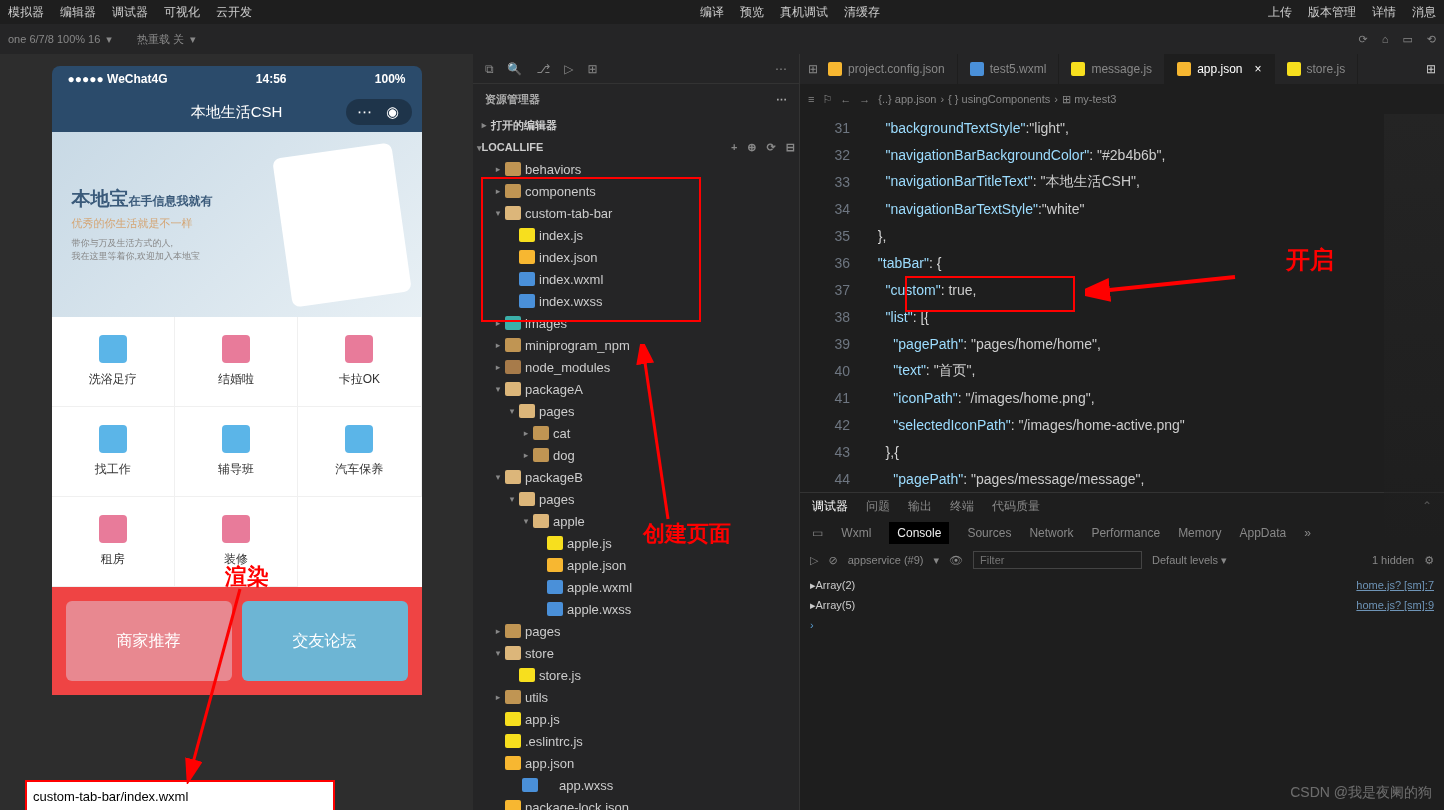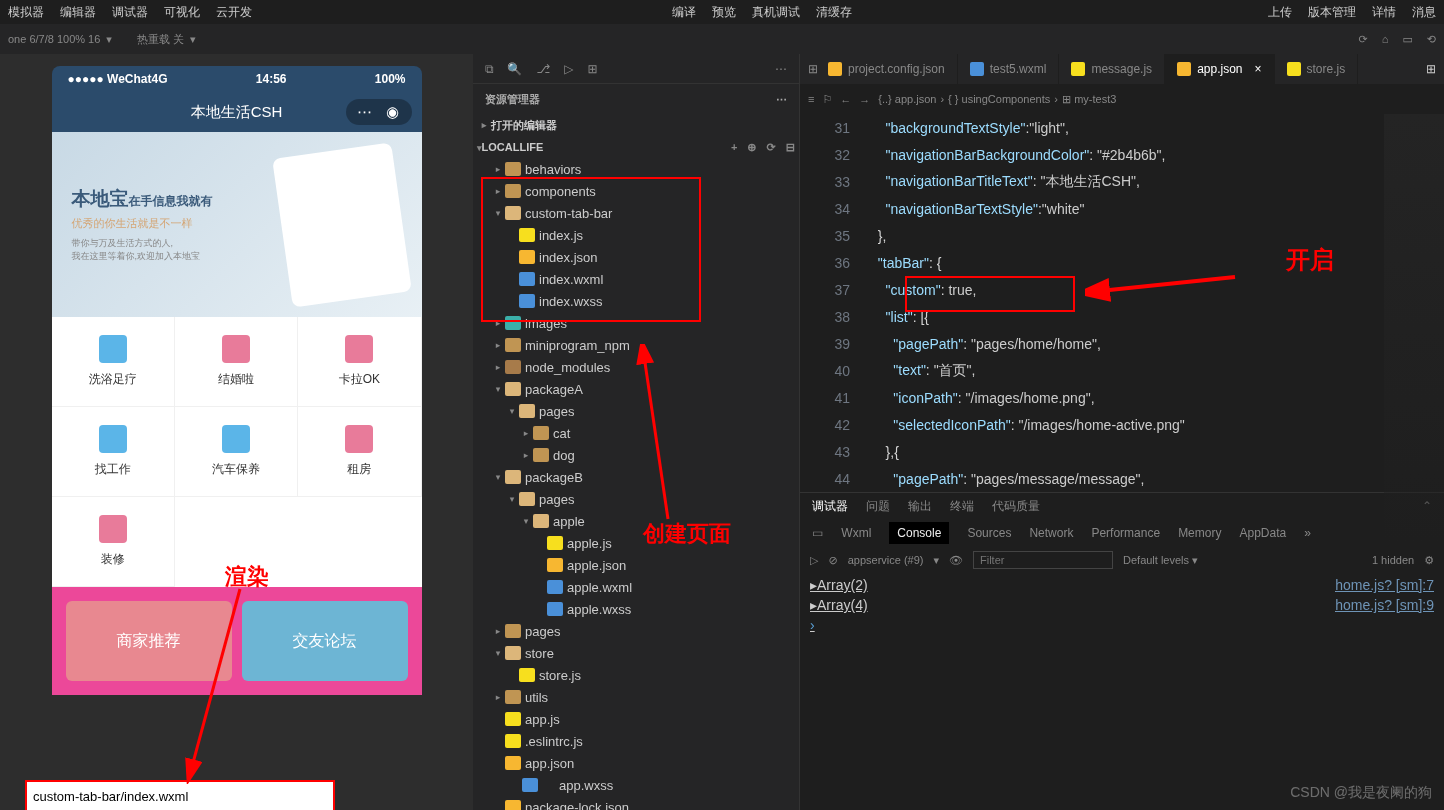--- a/index.html
+++ b/index.html
@@ -1,17 +1,17 @@
 <!DOCTYPE html>
 <html><head>
 <meta charset="utf-8">
 <style>
 *{margin:0;padding:0;box-sizing:border-box;font-family:-apple-system,"Microsoft YaHei",sans-serif;}
 body{background:#1e1e1e;color:#ccc;font-size:12px;overflow:hidden;width:1444px;height:810px;}
-.top-menu{display:flex;height:24px;align-items:center;padding:0 8px;}
+.top-menu{display:flex;height:24px;align-items:center;padding:0 8px;gap:28px;}
 .top-menu .left,.top-menu .right{display:flex;gap:16px;}
 .top-menu .right{margin-left:auto;}
 .top-menu span{color:#ccc;cursor:pointer;}
 .toolbar{display:flex;height:30px;align-items:center;background:#252526;padding:0 8px;font-size:11px;color:#888;}
 .toolbar .sim-info{color:#888;}
 .toolbar .reload{margin-left:25px;color:#888;}
 .toolbar .dropdown{margin-left:6px;}
 .toolbar .icons{margin-left:auto;display:flex;gap:14px;color:#888;}
 .main{display:flex;height:756px;}
 .simulator{width:473px;background:#2d2d2d;display:flex;flex-direction:column;align-items:center;padding-top:12px;position:relative;}
@@ -23,21 +23,21 @@
 .banner{height:185px;background:linear-gradient(135deg,#c8d9e5,#e8f0f5);position:relative;display:flex;align-items:center;padding:0 20px;}
 .banner-text{color:#3a5a7a;}
 .banner-text h2{font-size:19px;font-weight:600;}
 .banner-text .sub{font-size:11px;color:#d4a574;margin-top:4px;}
 .banner-text .small{font-size:9px;color:#888;margin-top:6px;line-height:1.4;}
 .banner-phone{width:120px;height:150px;background:#fff;border-radius:8px;position:absolute;right:20px;transform:rotate(-8deg);}
 .grid{background:#fff;display:grid;grid-template-columns:repeat(3,1fr);}
 .grid-item{display:flex;flex-direction:column;align-items:center;justify-content:center;padding:18px 0;border-right:1px solid #f0f0f0;border-bottom:1px solid #f0f0f0;}
 .grid-icon{width:28px;height:28px;margin-bottom:8px;}
 .grid-label{font-size:12px;color:#333;}
-.tabs{display:flex;gap:10px;padding:14px;background:#ec4899;}
+.tabs{display:flex;gap:10px;padding:14px;background:#ef4444;}
 .tab-btn{flex:1;height:80px;border-radius:6px;display:flex;align-items:center;justify-content:center;color:#fff;font-size:16px;}
 .tab-btn.red{background:#e88890;}
 .tab-btn.blue{background:#6db5d4;}
 .annotate-render{position:absolute;top:508px;left:225px;color:#f00;font-size:22px;font-weight:600;z-index:10;}
 .path-box{position:absolute;top:726px;left:25px;width:310px;height:32px;border:2px solid #f00;background:#fff;color:#000;font-size:13px;display:flex;align-items:center;padding:0 6px;}
 svg.arrow{position:absolute;z-index:9;}
 .explorer{width:327px;background:#252526;border-right:1px solid #333;}
 .exp-toolbar{height:30px;display:flex;align-items:center;gap:14px;padding:0 12px;color:#888;border-bottom:1px solid #333;}
 .exp-header{height:30px;display:flex;align-items:center;justify-content:space-between;padding:0 12px;color:#aaa;font-size:11px;font-weight:bold;}
 .exp-row{display:flex;align-items:center;height:22px;padding:0 4px;color:#ccc;font-size:13px;cursor:pointer;}
@@ -63,23 +63,23 @@
 .k{color:#9cdcfe;}
 .p{color:#d4d4d4;}
 .red-box-code{position:absolute;border:2px solid #f00;pointer-events:none;}
 .annotate-open{position:absolute;color:#f00;font-size:24px;font-weight:600;}
 .debug-pane{height:260px;background:#1e1e1e;border-top:1px solid #333;display:flex;flex-direction:column;}
 .debug-tabs{height:26px;display:flex;align-items:center;padding:0 12px;gap:18px;color:#888;font-size:12px;}
 .debug-tabs .dt{cursor:pointer;}
 .devtools-tabs{height:28px;display:flex;align-items:center;padding:0 12px;gap:18px;color:#888;font-size:12px;}
 .devtools-tabs .active{background:#000;padding:4px 8px;color:#eee;}
 .console-toolbar{height:26px;display:flex;align-items:center;padding:0 10px;gap:10px;color:#888;font-size:11px;}
-.console-toolbar input{background:#1e1e1e;border:1px solid #444;color:#ccc;padding:2px 6px;width:140px;font-size:11px;}
+.console-toolbar input{background:#1e1e1e;border:1px solid #444;color:#ccc;padding:2px 6px;width:169px;font-size:11px;}
 .console-toolbar .right{margin-left:auto;}
-.console-body{padding:2px 10px;font-family:Consolas,monospace;font-size:14px;color:#ccc;text-decoration:underline;}
+.console-body{padding:2px 10px;font-family:Consolas,monospace;font-size:11px;color:#ccc;}
 .console-row{display:flex;justify-content:space-between;height:20px;align-items:center;}
 .console-row .src{color:#6e94b7;text-decoration:underline;}
 .watermark{position:absolute;bottom:8px;right:12px;color:rgba(255,255,255,0.35);font-size:14px;}
 .ficon{display:inline-block;width:14px;height:14px;border-radius:2px;}
 .ic-folder{background:#c09553;}
 .ic-folder-open{background:#dcb67a;}
 .ic-js{background:#f7df1e;}
 .ic-json{background:#f7b731;}
 .ic-wxml{background:#4a90d9;}
 .ic-wxss{background:#4a90d9;}
@@ -161,20 +161,24 @@
           <div class="grid-item">
             <div class="grid-icon" style="background:#e87b9a;border-radius:4px;"></div>
             <div class="grid-label">卡拉OK</div>
           </div>
           <div class="grid-item">
             <div class="grid-icon" style="background:#5bb5e8;border-radius:4px;"></div>
             <div class="grid-label">找工作</div>
           </div>
           <div class="grid-item">
             <div class="grid-icon" style="background:#5bb5e8;border-radius:4px;"></div>
+            <div class="grid-label">辅导班</div>
+          </div>
+          <div class="grid-item">
+            <div class="grid-icon" style="background:#5bb5e8;border-radius:4px;"></div>
             <div class="grid-label">汽车保养</div>
           </div>
           <div class="grid-item">
             <div class="grid-icon" style="background:#e87b9a;border-radius:4px;"></div>
             <div class="grid-label">租房</div>
           </div>
           <div class="grid-item">
             <div class="grid-icon" style="background:#e87b9a;border-radius:4px;"></div>
             <div class="grid-label">装修</div>
           </div>
@@ -516,21 +520,21 @@
         <span>Default levels ▾</span>
         <span class="right">1 hidden</span>
         <span>⚙</span>
       </div>
       <div class="console-body" id="console-body">
           <div class="console-row">
             <span>▸Array(2)</span>
             <span class="src">home.js? [sm]:7</span>
           </div>
           <div class="console-row">
-            <span>▸Array(4)</span>
+            <span>▸Array(5)</span>
             <span class="src">home.js? [sm]:9</span>
           </div>
           <div class="console-row">
             <span style="color:#5a9fd4;">›</span>
           </div>
         </div>
     </div>
   </div>
 </div>
 

